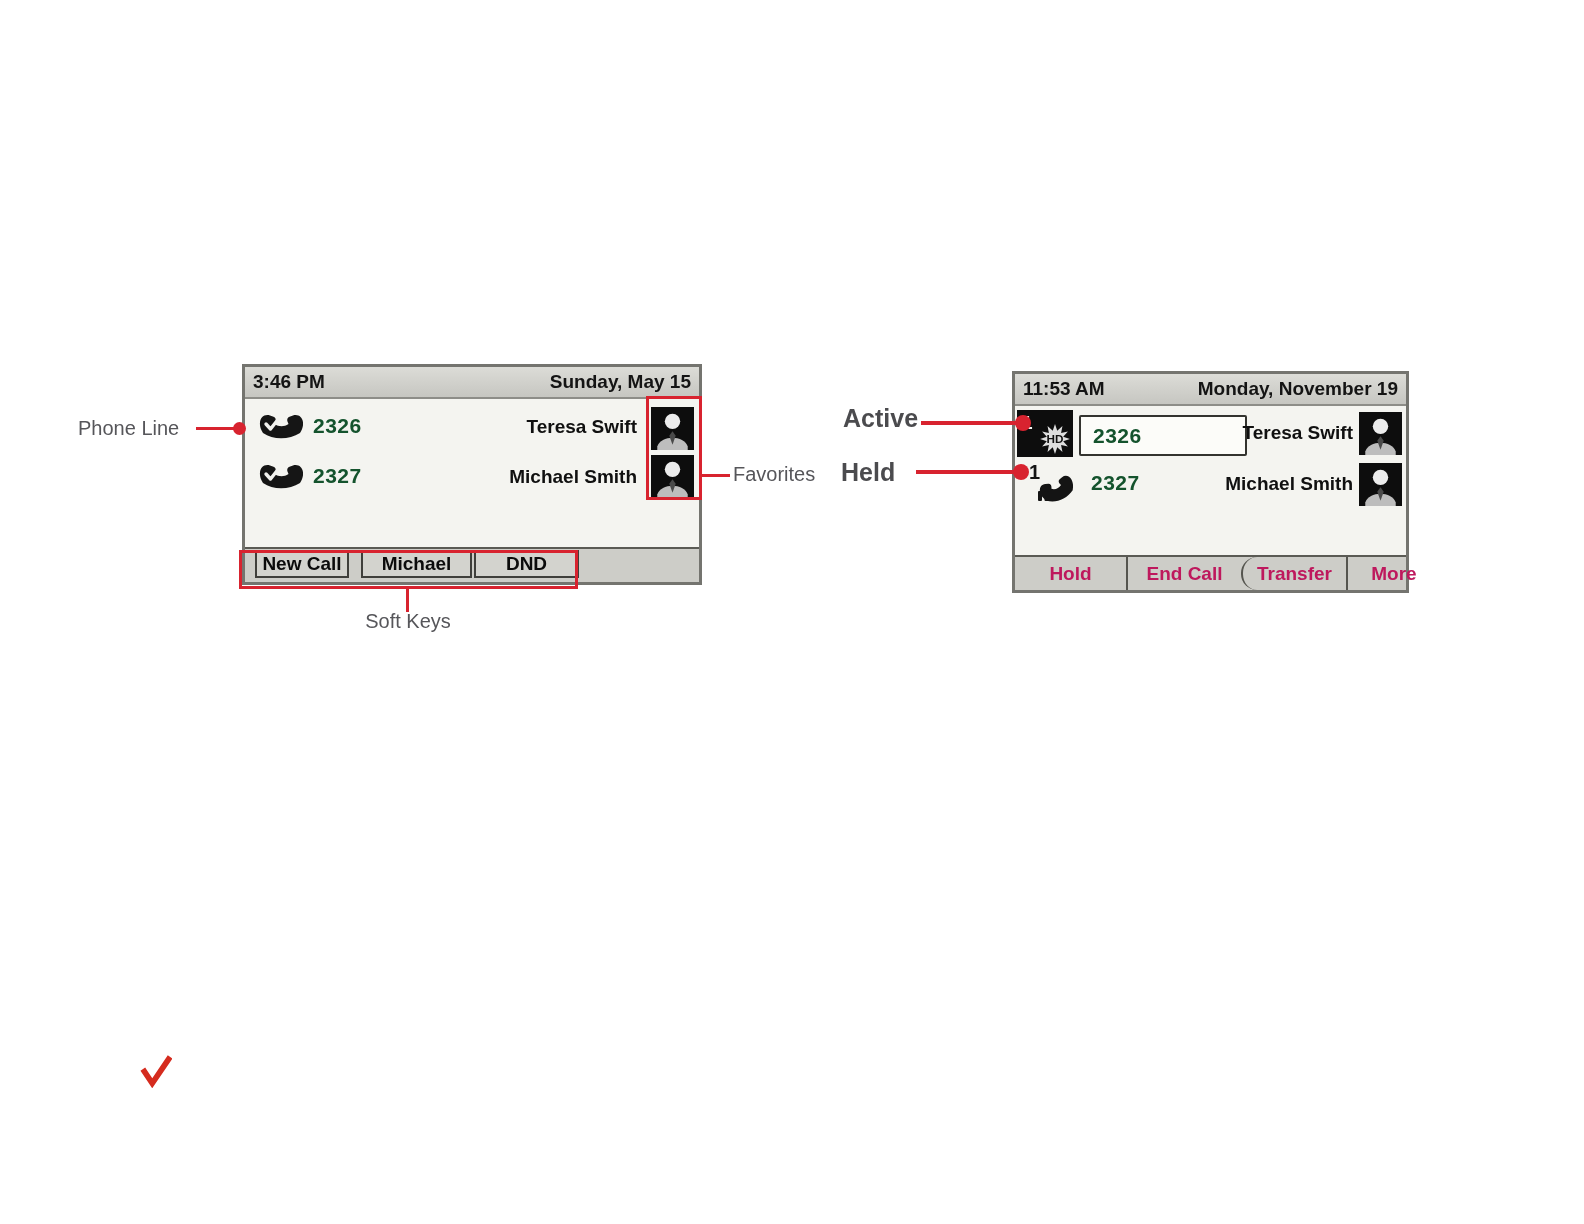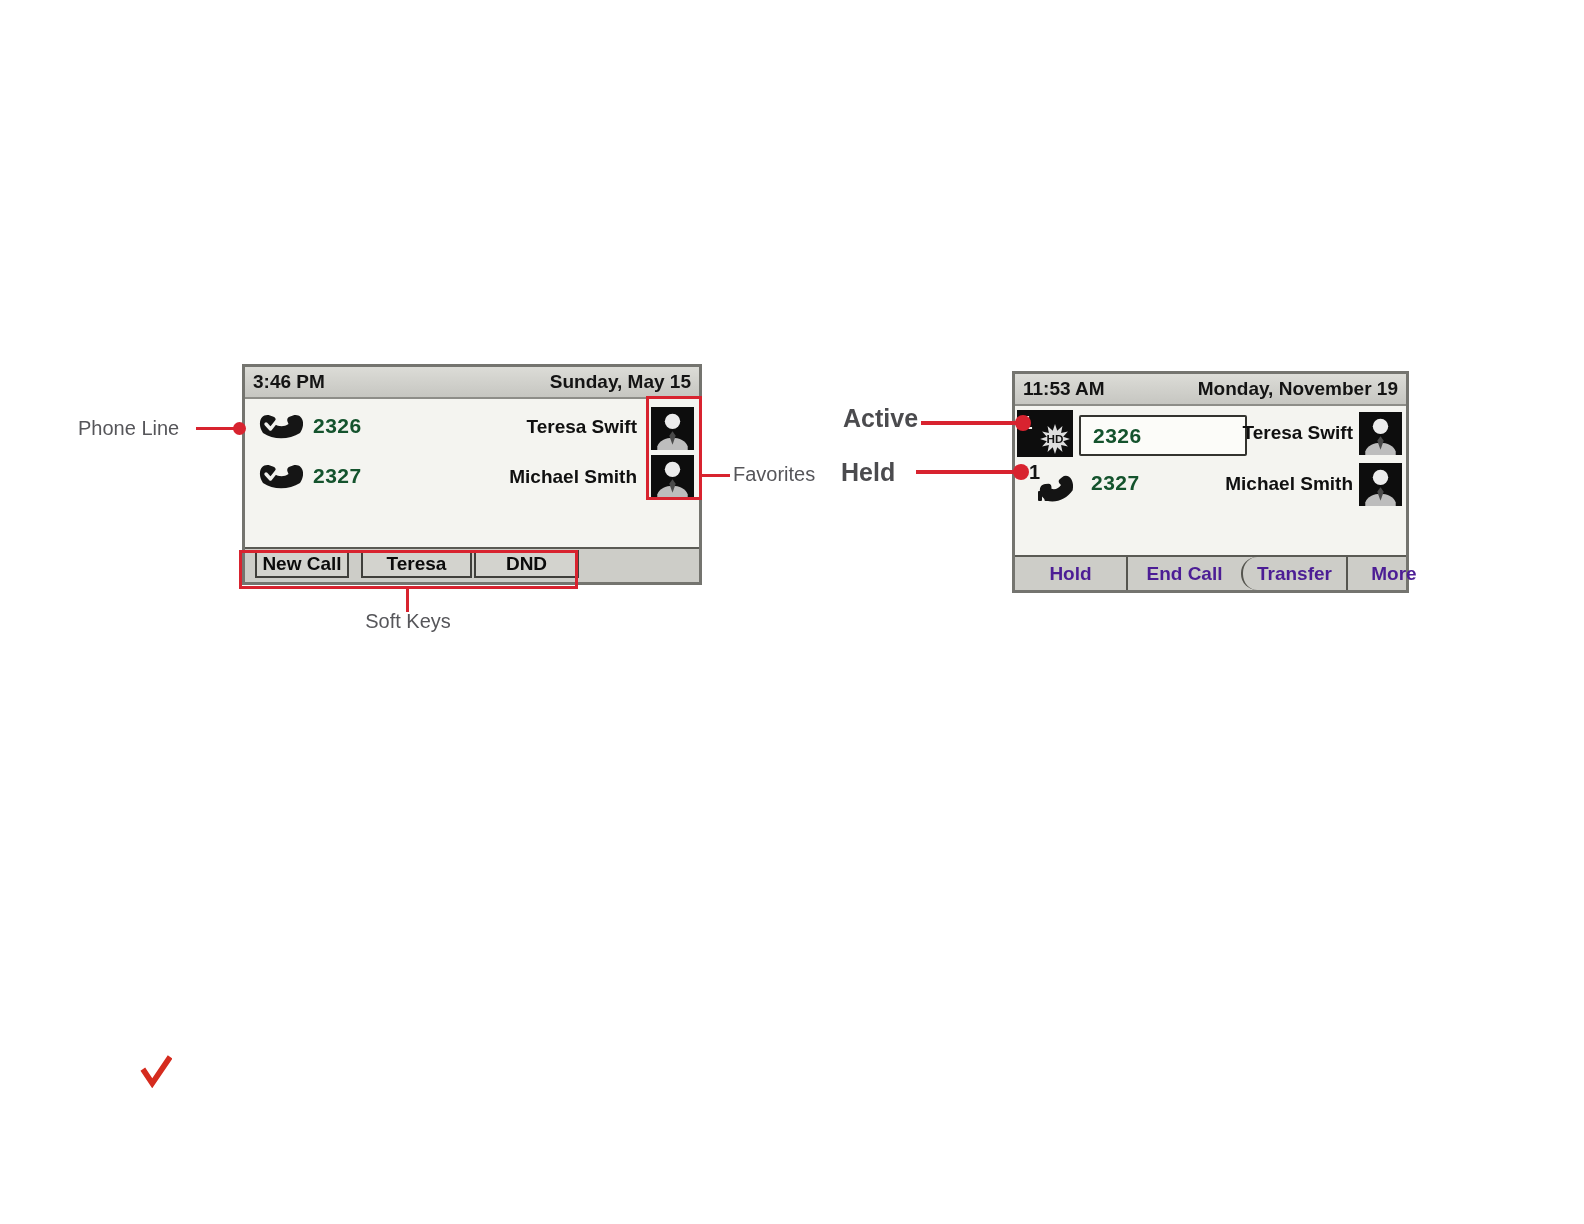--- a/index.html
+++ b/index.html
@@ -15,21 +15,21 @@
   .linenum{position:absolute;font-weight:bold;font-size:21px;color:#14532d;letter-spacing:.5px;}
   .name{position:absolute;font-weight:bold;font-size:19px;color:#101010;}
   .avatar{position:absolute;width:43px;height:43px;}
   .lineicon{position:absolute;}
   .softbar{position:absolute;left:0;right:0;bottom:0;height:35px;background:#cdcdc8;
            border-top:2px solid #5a5a54;box-sizing:border-box;}
   .skeybox{position:absolute;top:1px;height:28px;border:2px solid #3f3f3b;background:#d3d3ce;
            display:flex;align-items:center;justify-content:center;
            font-weight:bold;font-size:19px;color:#0b0b0b;box-sizing:border-box;}
   .skeycell{position:absolute;top:0;height:33px;display:flex;align-items:center;justify-content:center;
-            font-weight:bold;font-size:19px;color:#4c1d95;box-sizing:border-box;}
+            font-weight:bold;font-size:19px;color:#be185d;box-sizing:border-box;}
   .sep{border-left:2px solid #55554f;}
   .activecell{position:absolute;left:2px;top:36px;width:56px;height:47px;background:#0d0d0d;}
   .badge1{position:absolute;left:5px;top:2px;color:#f4f4f0;font-weight:bold;font-size:19px;}
   .numbox{position:absolute;left:64px;top:41px;width:168px;height:41px;background:#fcfcf9;
           border:2px solid #33332f;border-radius:2px;box-sizing:border-box;}
   .numbox .linenum{position:absolute;left:12px;top:7px;}
 
   
   .ann-label{position:absolute;color:#56565a;font-size:20px;white-space:nowrap;}
   .ann-label-lg{position:absolute;color:#4b4b4e;font-size:25px;white-space:nowrap;font-weight:bold;}
@@ -89,21 +89,21 @@
       <svg width="43" height="43" viewBox="0 0 24 24">
         <rect width="24" height="24" fill="#0d0d0d"></rect>
         <circle cx="12" cy="8" r="4.3" fill="#ececec"></circle>
         <path d="M3.5 22 C5.5 15.5 18.5 15.5 20.5 22 L20.5 24 L3.5 24 Z" fill="#bdbdbd"></path>
         <path d="M12 13.5 L10.2 16 L12 21 L13.8 16 Z" fill="#4a4a4a"></path>
       </svg>
     </span>
 
     <div class="softbar">
       <div class="skeybox" style="left:10px;width:94px;">New Call</div>
-      <div class="skeybox" style="left:116px;width:111px;">Teresa</div>
+      <div class="skeybox" style="left:116px;width:111px;">Michael</div>
       <div class="skeybox" style="left:229px;width:105px;">DND</div>
     </div>
   </div>
 
   <div class="screen" style="left:1012px;top:371px;width:397px;height:222px;">
 
     <div class="statusbar">
       <span>11:53 AM</span>
       <span>Monday, November 19</span>
     </div>

